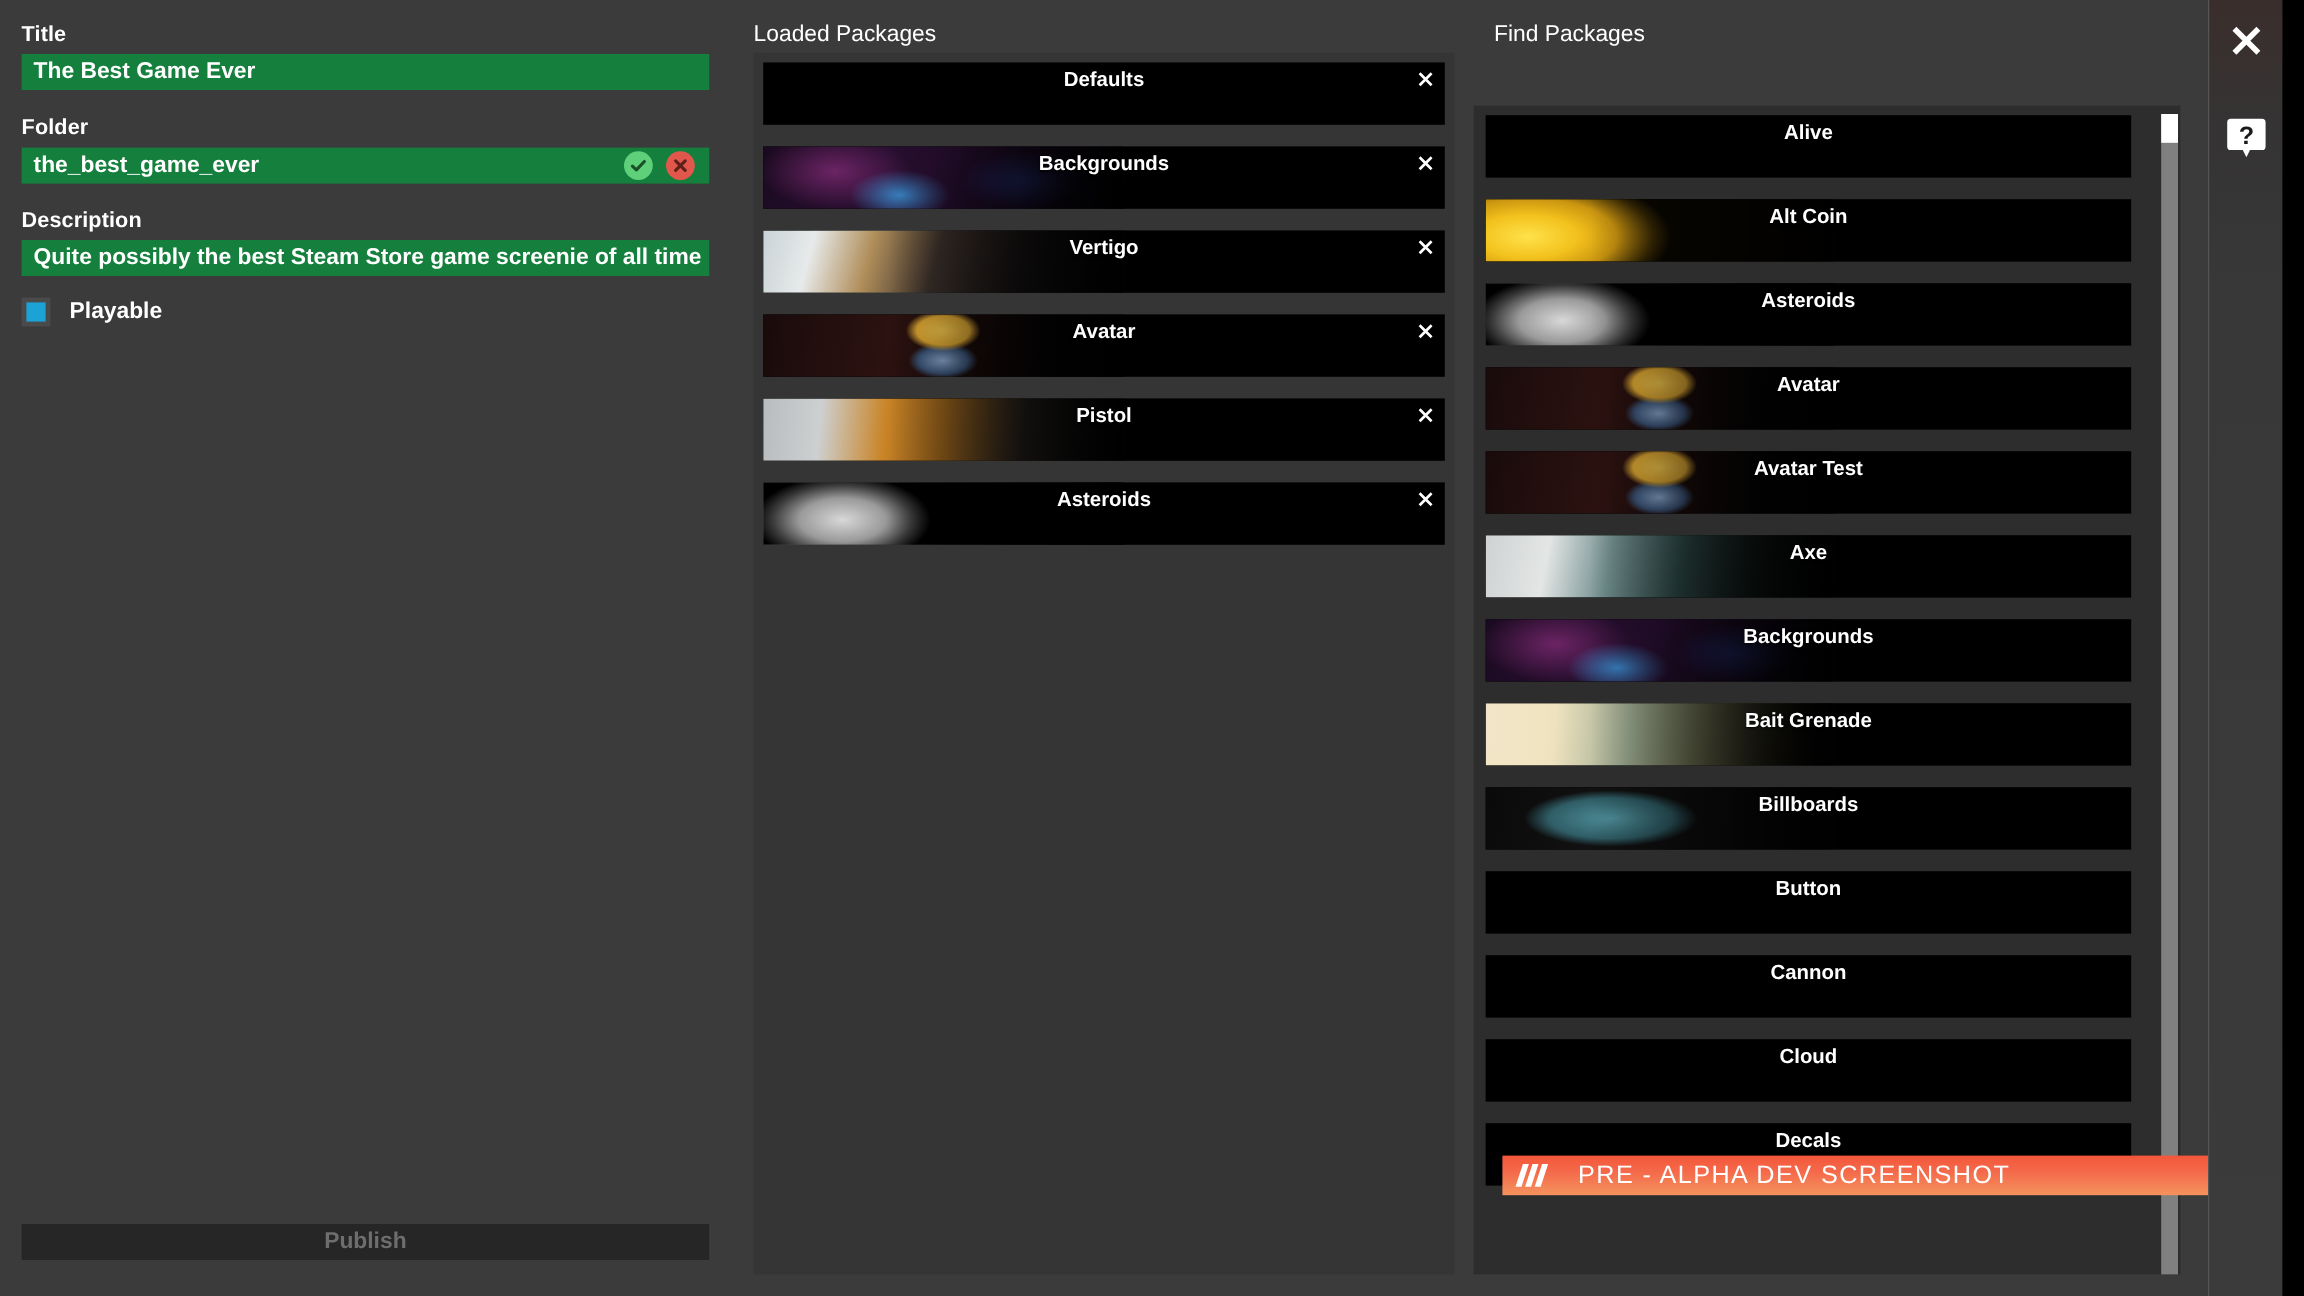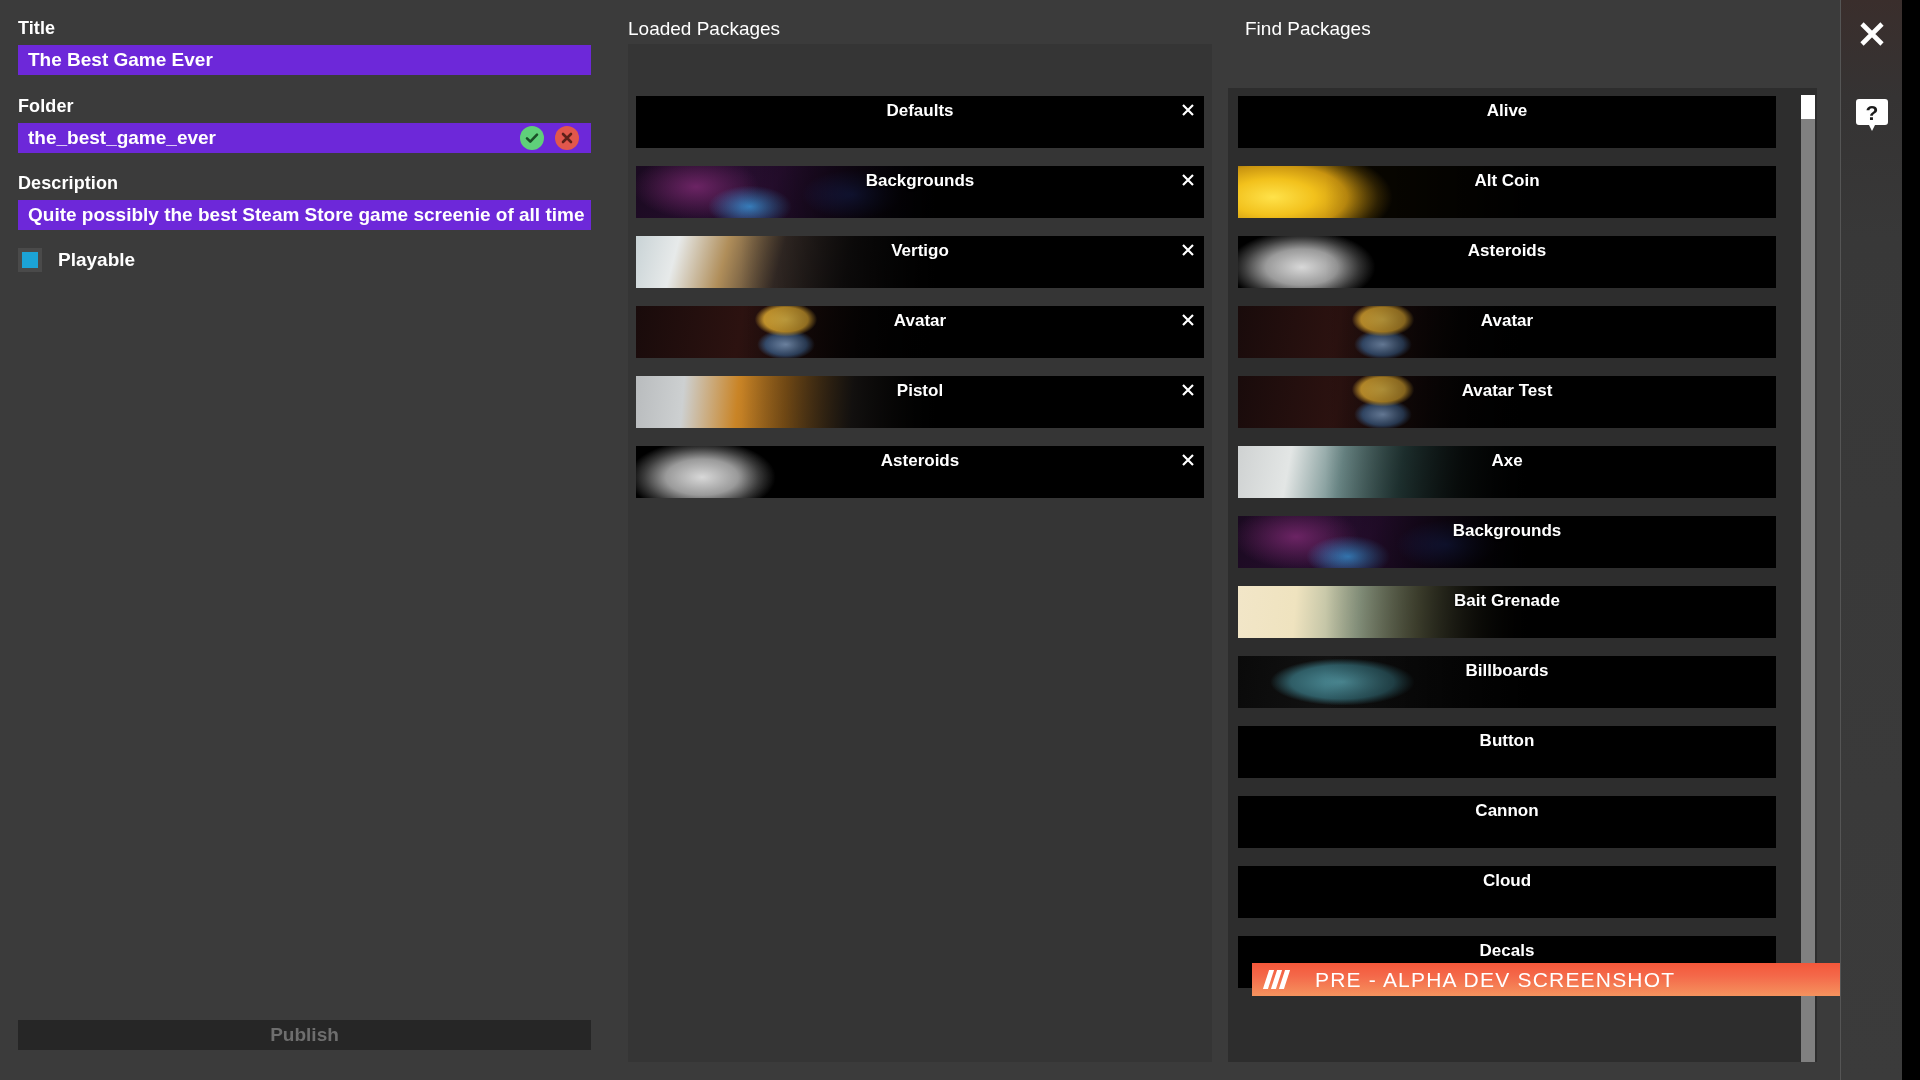--- a/index.html
+++ b/index.html
@@ -17,21 +17,21 @@
   #left-panel {
     position: absolute; left: 0; top: 0; width: 605px; height: 1080px;
     background: #3b3b3b;
   }
   .field-label {
     position: absolute; left: 18px;
     color: #ffffff; font-size: 18px; font-weight: 700; letter-spacing: .1px;
   }
   .field-box {
     position: absolute; left: 18px; width: 573px; height: 30px;
-    background: #6d28d9; border: none;
+    background: #15803d; border: none;
     display: flex; align-items: center;
   }
   .field-box .val {
     color: #ffffff; font-size: 19px; font-weight: 700;
     padding-left: 10px; white-space: nowrap; overflow: hidden;
   }
   #title-label   { top: 18px; }
   #title-input   { top: 45px; }
   #folder-label  { top: 96px; }
   #folder-input  { top: 123px; }
@@ -80,21 +80,21 @@
 
   
   #loaded-title { left: 628px; top: 18px; }
   #loaded-panel {
     position: absolute; left: 628px; top: 44px;
     width: 584px; height: 1018px;
     background: #353535;
     padding: 8px;
     overflow: hidden;
   }
-  #loaded-list { position: relative; width: 100%; margin-top: 44px; }
+  #loaded-list { position: relative; width: 100%; }
 
   .pkg-row {
     position: relative; width: 568px; height: 52px;
     margin-bottom: 18px; background: #000000;
     overflow: hidden; cursor: pointer;
   }
   .pkg-thumb {
     position: absolute; left: 0; top: 0; width: 300px; height: 52px;
   }
   .pkg-thumb::after {

